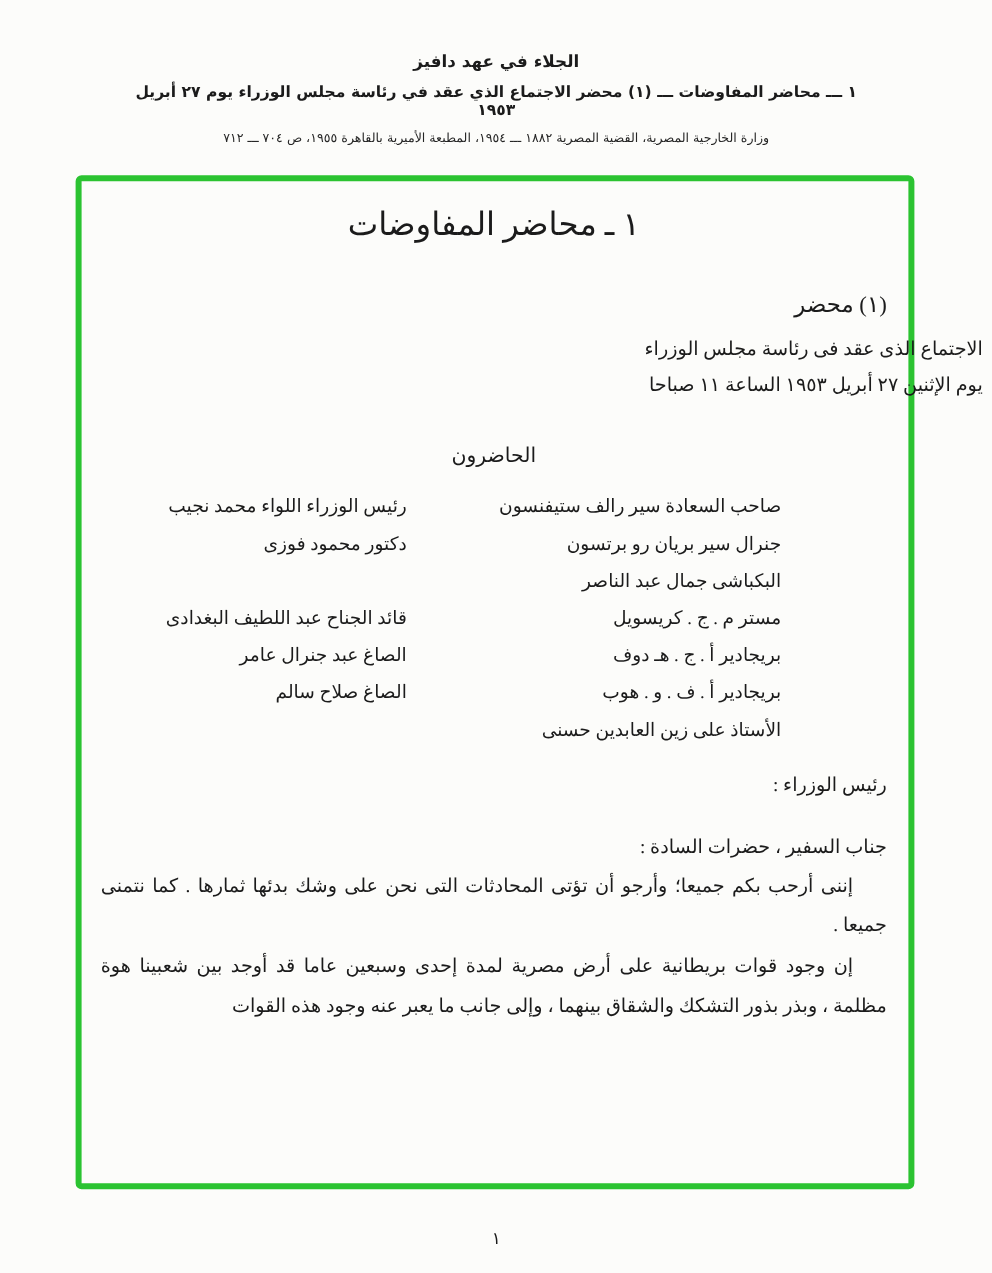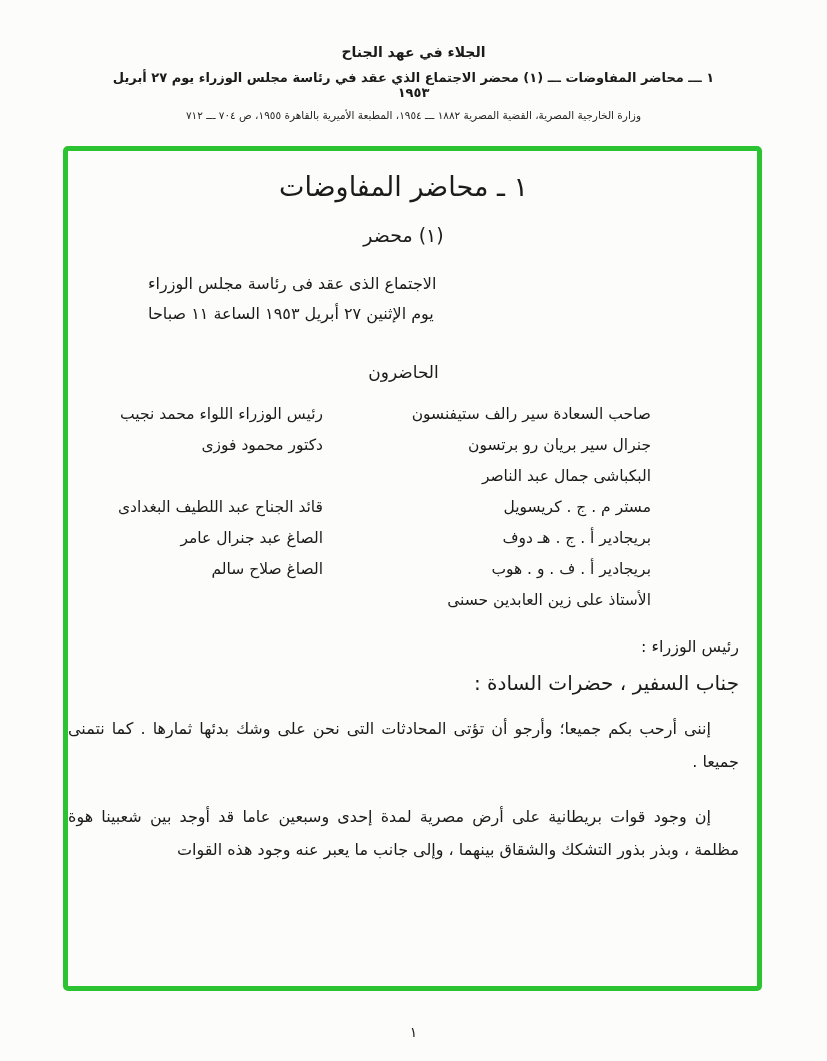--- a/index.html
+++ b/index.html
@@ -22,49 +22,50 @@
   
   .frame {
     position: absolute;
     top: 146px; left: 63px;
     width: 699px; height: 845px;
     border: 5px solid #2bc331;
     border-radius: 5px;
   }
   .frame-inner {
     position: absolute; inset: 0;
-    padding: 20px 18px 0 0;
+    padding: 20px 18px 0 16px;
+    font-family: Liberation Serif, serif;
   }
 
   
   .doc-title   { text-align: center; font-size: 27px; line-height: 32px; letter-spacing: 1px; }
-  .record-heading { text-align: center; font-size: 19px; line-height: 24px; margin-top: 20px; }
-  .meeting-block { text-align: left; margin-top: 22px; transform: translateX(80px); }
+  .record-heading { text-align: right; font-size: 19px; line-height: 24px; margin-top: 40px; }
+  .meeting-block { text-align: right; margin-top: 10px; transform: translateX(80px); }
   .meeting-line { font-size: 16px; line-height: 30px; }
   .attendees-heading { text-align: center; font-size: 17px; line-height: 26px; margin-top: 30px; }
 
   .att-list { margin-top: 14px; padding: 0 88px 0 20px; }
   .att-row { display: flex; justify-content: space-between; line-height: 31px; font-size: 15.5px; }
   .att-gb { flex: 1 1 auto; white-space: nowrap; }
   .att-eg { width: 235px; text-align: right; white-space: nowrap; }
 
   .speaker-line { margin-top: 18px; font-size: 16px; line-height: 26px; }
-  .salutation-line { margin-top: 10px; font-size: 20px; line-height: 26px; }
-  .body-par { margin-top: 16px; font-size: 16px; line-height: 33px; text-align: justify; text-indent: 28px; }
-  .body-par.second { margin-top: 22px; }
+  .salutation-line { margin-top: 26px; font-size: 16px; line-height: 26px; }
+  .body-par { margin-top: 2px; font-size: 16px; line-height: 33px; text-align: justify; text-indent: 28px; }
+  .body-par.second { margin-top: 1px; }
 
   
   .footer { position: absolute; top: 1022px; left: 0; right: 0; text-align: center; }
   .page-number { font-size: 14px; }
 </style>
 </head>
 <body>
 
 <div class="header">
-  <div class="book-title">الجلاء في عهد الجناح</div>
+  <div class="book-title">الجلاء في عهد دافيز</div>
   <div class="chapter-line">١ ـــ محاضر المفاوضات ـــ (١) محضر الاجتماع الذي عقد في رئاسة مجلس الوزراء يوم ٢٧ أبريل ١٩٥٣</div>
   <div class="source-line">وزارة الخارجية المصرية، القضية المصرية ١٨٨٢ ـــ ١٩٥٤، المطبعة الأميرية بالقاهرة ١٩٥٥، ص ٧٠٤ ـــ ٧١٢</div>
 </div>
 
 <div class="frame">
   <div class="frame-inner">
 
     <div class="doc-title">١ ـ محاضر المفاوضات</div>
     <div class="record-heading">(١) محضر</div>
 

